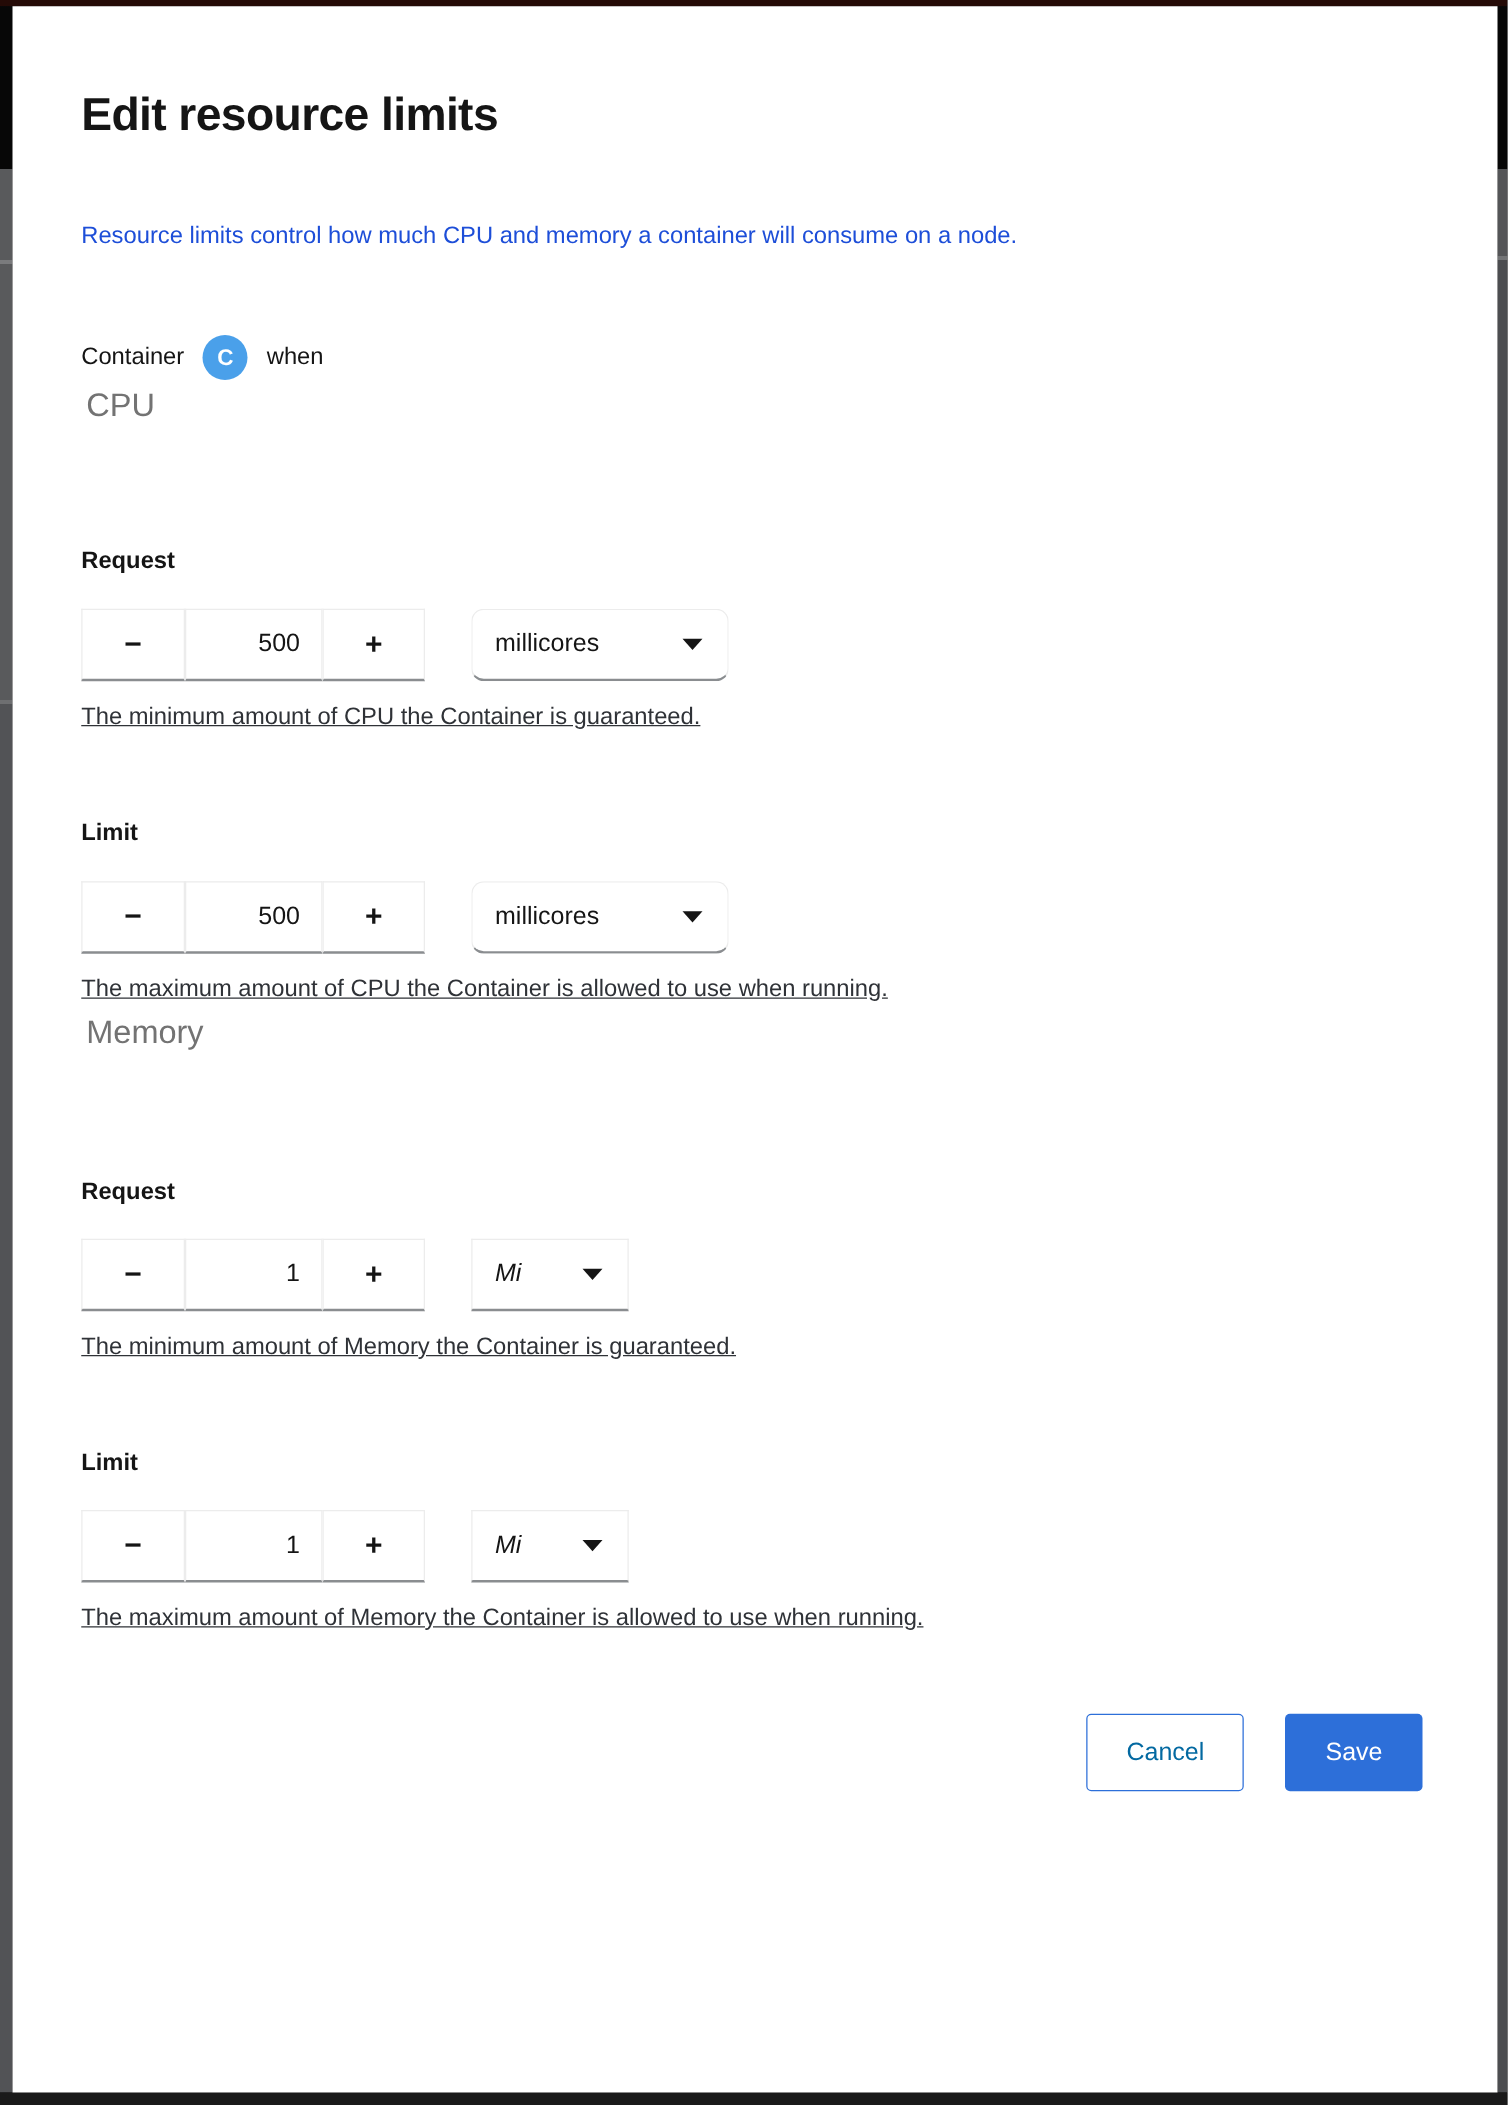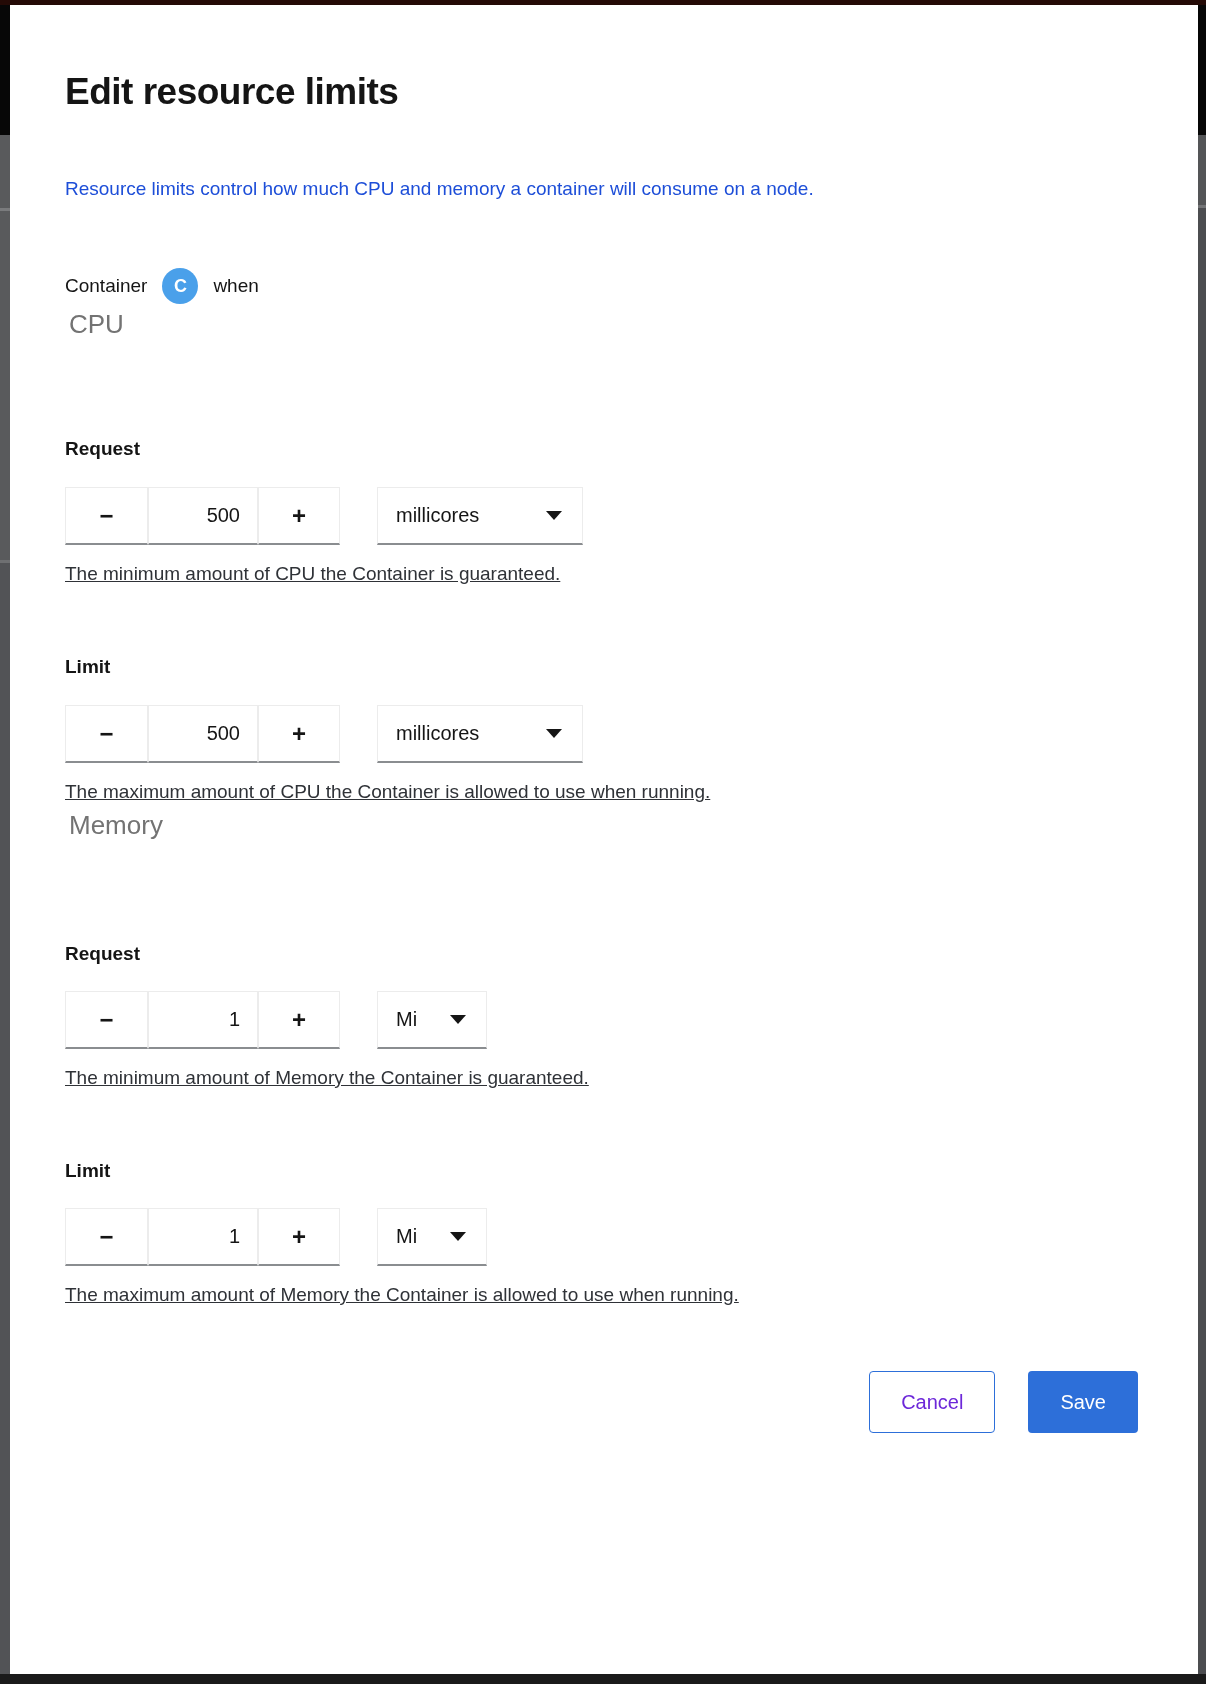--- a/index.html
+++ b/index.html
@@ -67,36 +67,36 @@
     width:110px;box-sizing:border-box;border:1px solid #ececec;border-bottom:2px solid #8a8d90;
     font-family:"Liberation Sans","DejaVu Sans",sans-serif;
     font-size:20px;color:#151515;text-align:right;padding:0 17px 0 8px;outline:none;
   }
   .unit-select{
     margin-left:37px;box-sizing:border-box;
     border:1px solid #ececec;border-bottom:2px solid #8a8d90;background:#fff;
     display:flex;align-items:center;justify-content:space-between;
     padding:0 20px 0 18px;font-size:20px;color:#151515;cursor:pointer;
   }
-  .unit-select.wide{width:206px;}
-  .unit-select.narrow{width:110px;}
+  .unit-select.wide{width:206px;border-radius:10px;}
+  .unit-select.narrow{width:126px;font-style:italic;}
   .caret{
     width:0;height:0;border-left:8px solid transparent;border-right:8px solid transparent;
     border-top:9px solid #151515;margin-left:24px;flex:0 0 auto;
   }
   .helper{margin-top:16px;font-size:19px;line-height:26px;color:#2f3237;text-decoration:underline;}
   .footer{
     margin-top:63px;display:flex;justify-content:flex-end;align-items:center;gap:33px;
   }
   .btn{
     height:62px;box-sizing:border-box;border-radius:4px;font-size:20px;
     font-family:"Liberation Sans","DejaVu Sans",sans-serif;cursor:pointer;
   }
   .btn-cancel{
-    background:#ffffff;color:#6d28d9;border:1.5px solid #2d6fd9;padding:0 31px;
+    background:#ffffff;color:#0369a1;border:1.5px solid #2d6fd9;padding:0 31px;
   }
   .btn-save{
     background:#2d6fd9;color:#ffffff;border:none;padding:0 32px;
   }
 </style>
 </head>
 <body>
 
 <div class="backdrop-top"></div>
 <div class="backdrop-left"></div>

